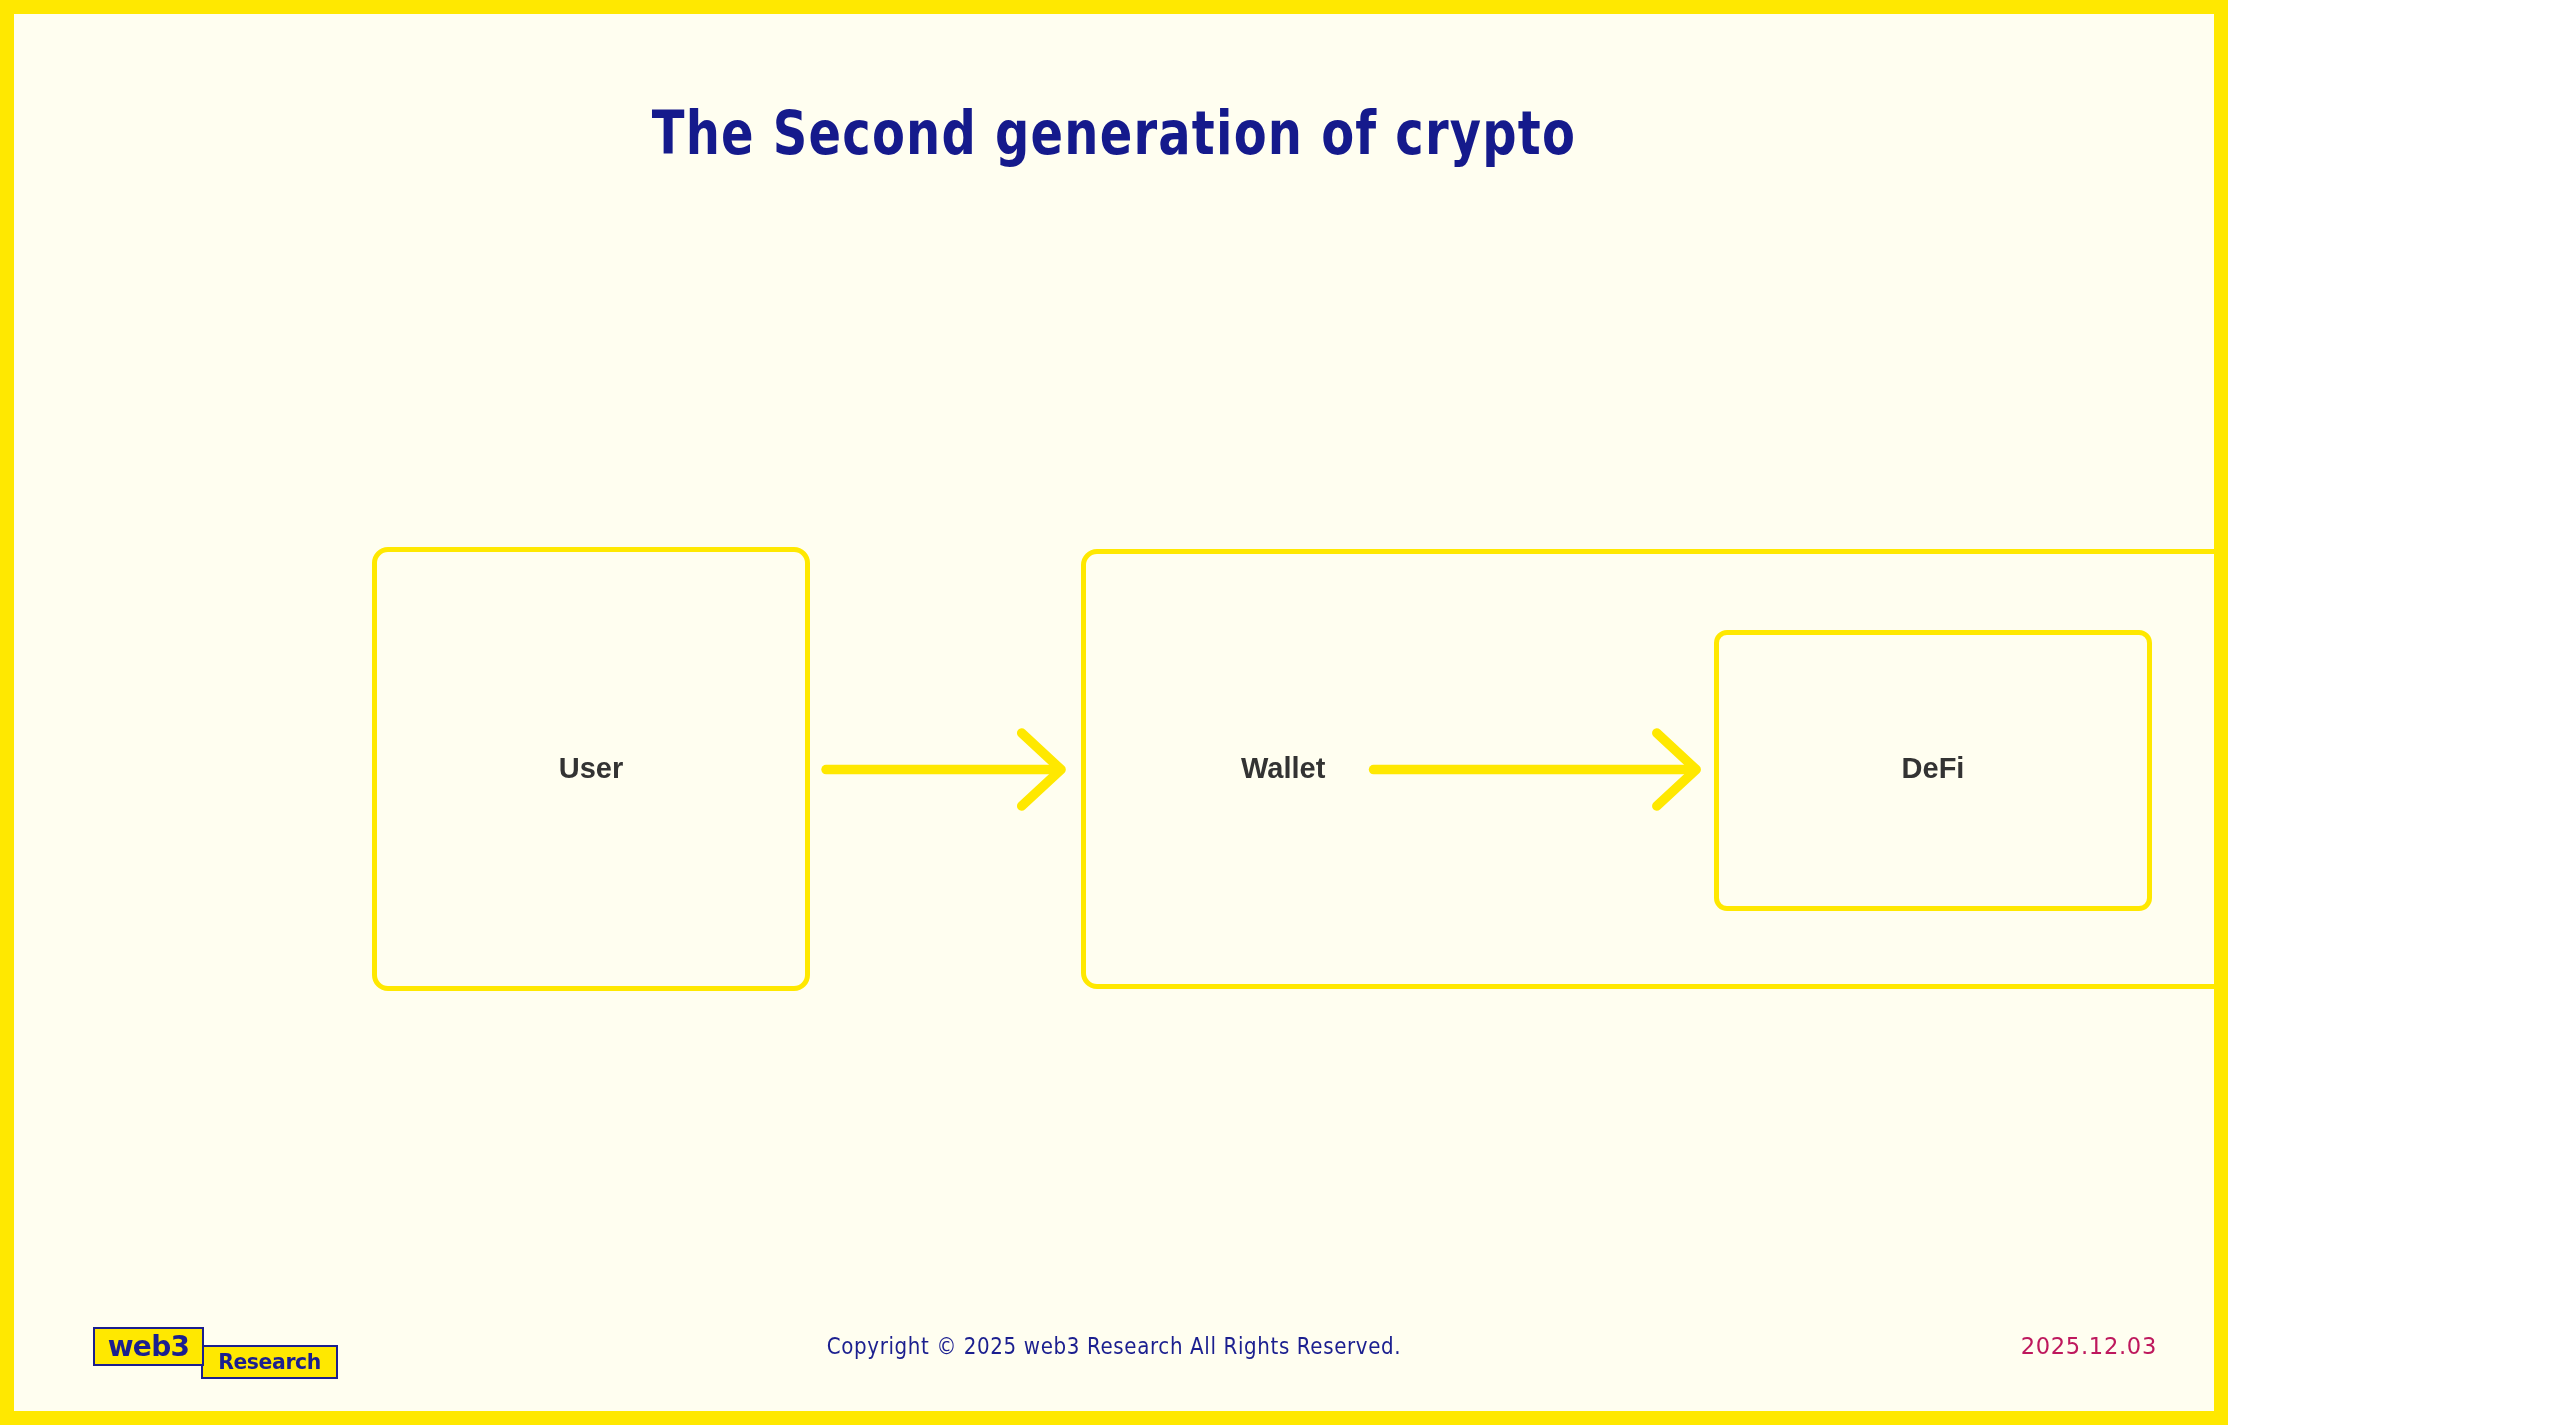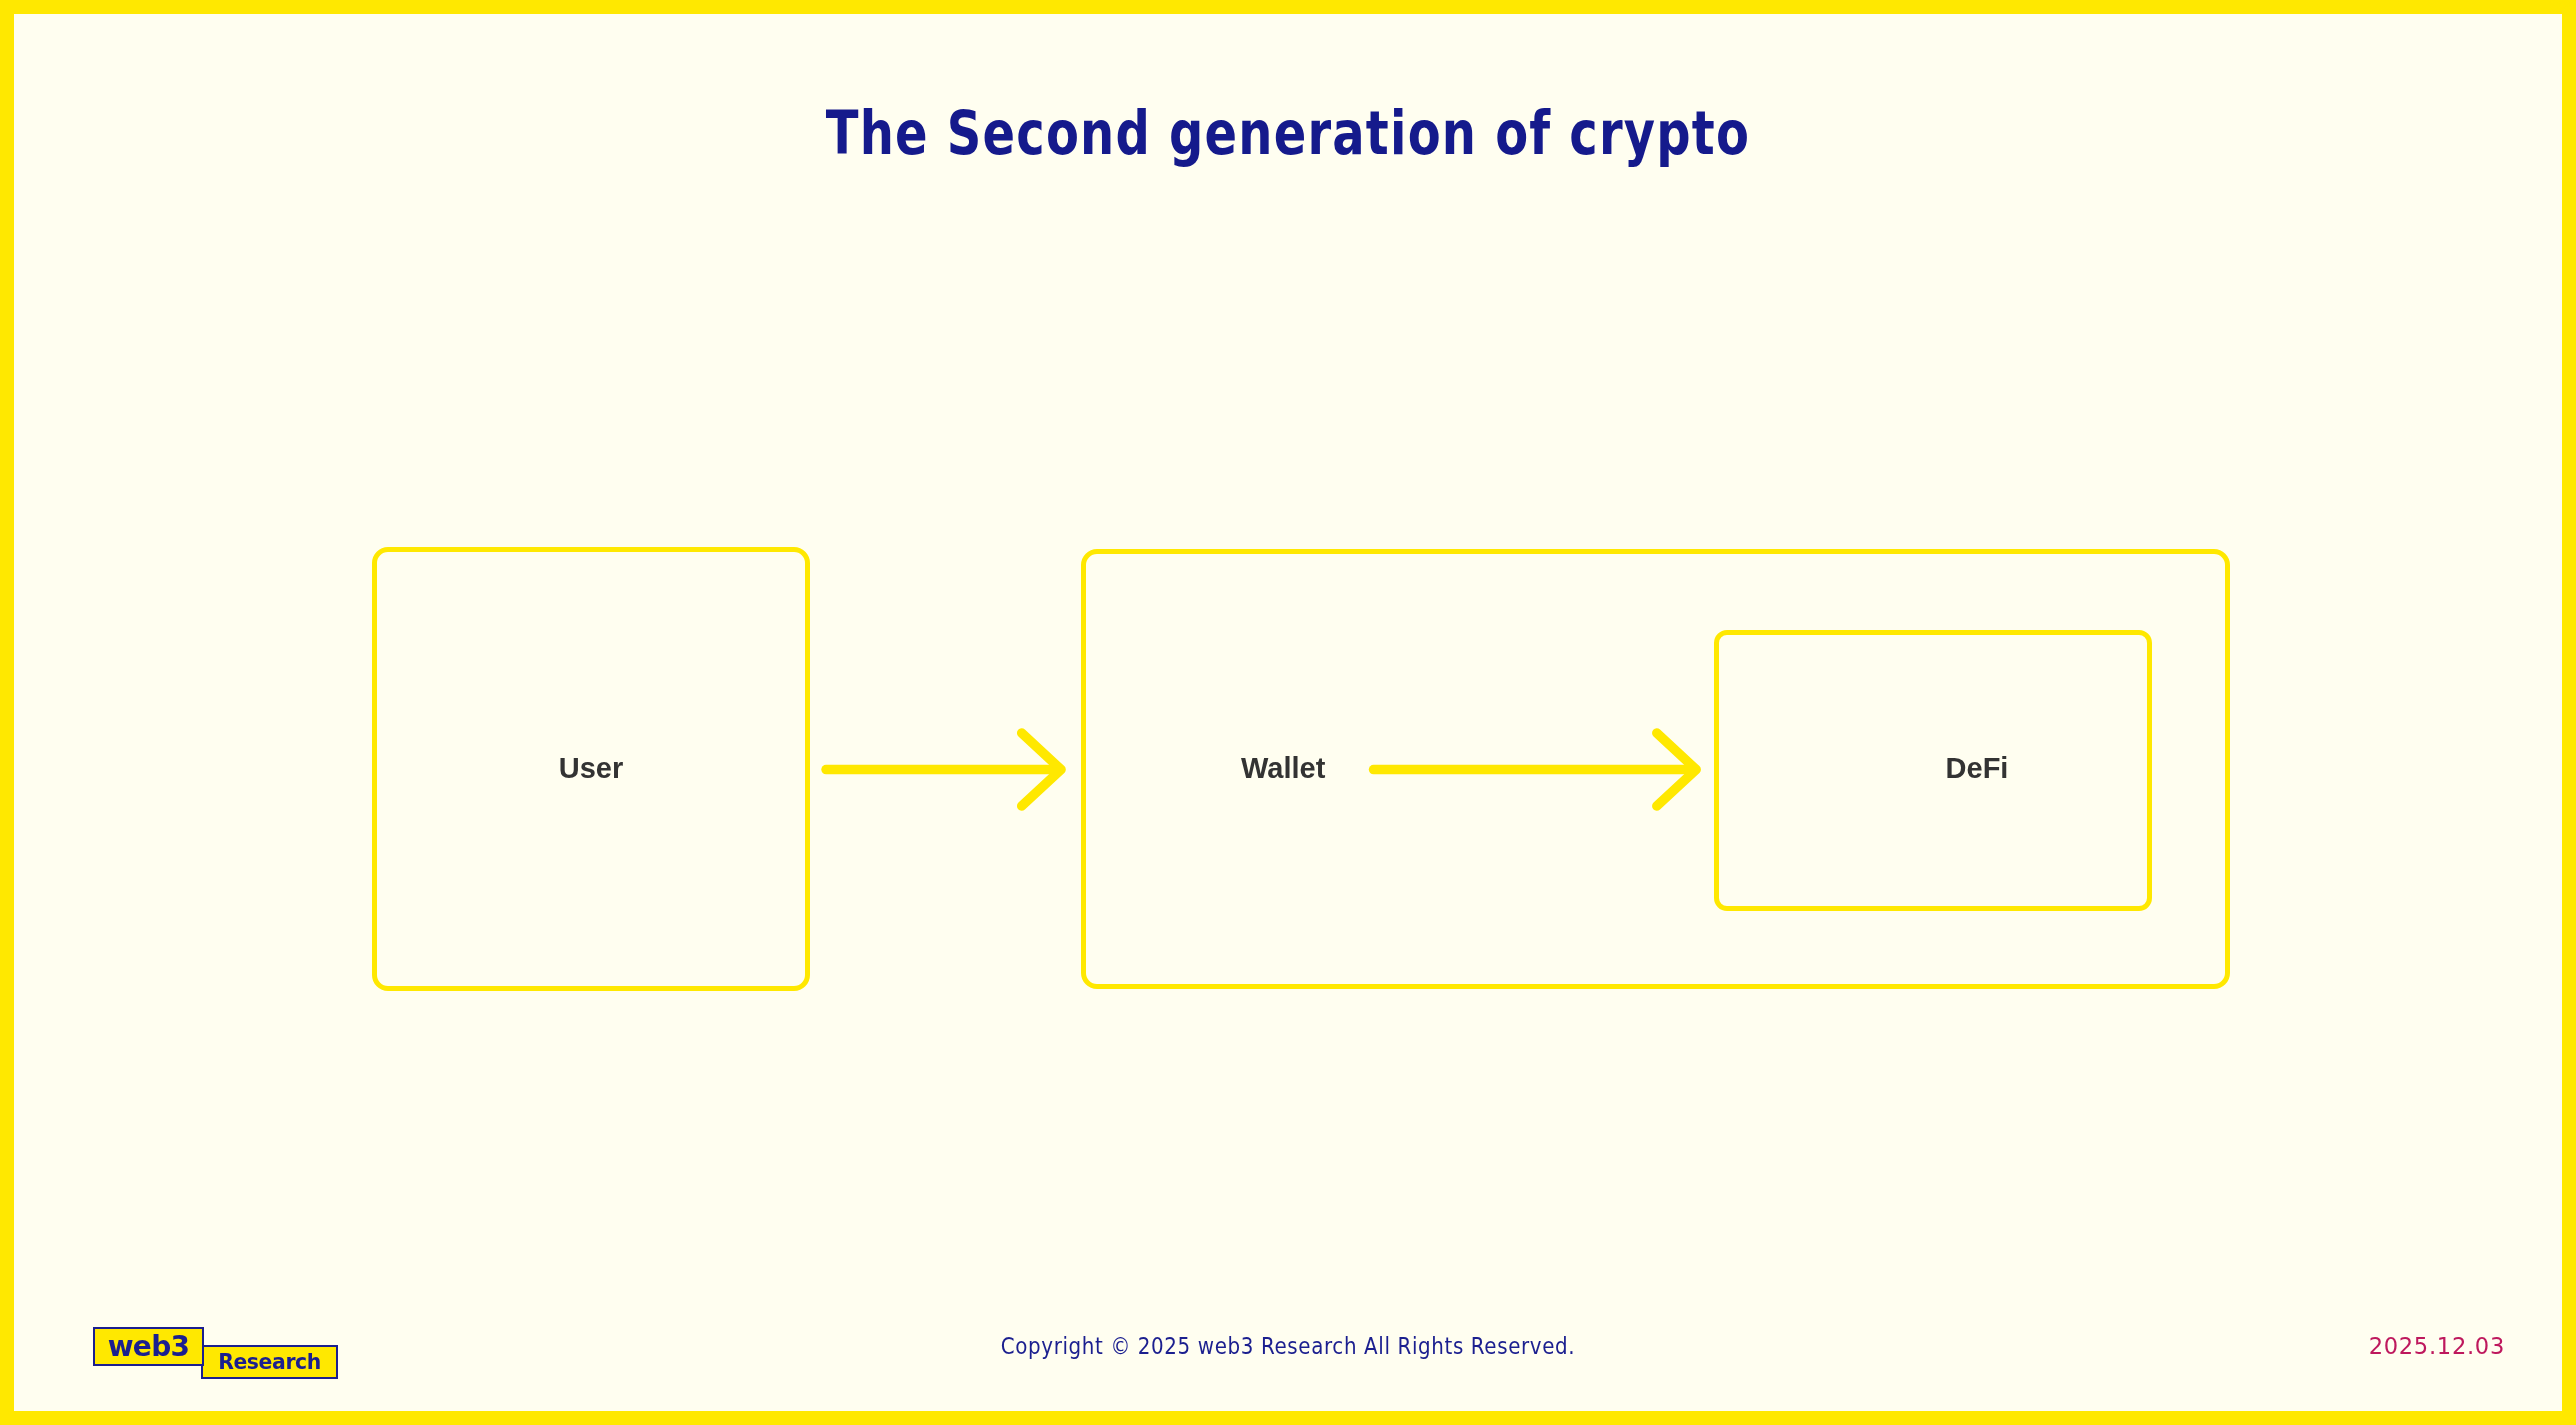--- a/index.html
+++ b/index.html
@@ -3,21 +3,21 @@
 <meta charset="utf-8">
 <style>
   html, body {
     margin: 0;
     padding: 0;
     background: #ffffff;
   }
 
   #slide {
     position: relative;
-    width: 2576px;
+    width: 2228px;
     height: 1425px;
     background: #FFFEF0;
     box-sizing: border-box;
     border: 14.6px solid #FFE800;
     overflow: hidden;
     font-family: "Liberation Sans", sans-serif;
   }
 
   
   #title {
@@ -90,21 +90,20 @@
     top: 740px;
     width: 438px;
     text-align: center;
   }
 
   #label-defi {
     left: 1700px;
     top: 740px;
     width: 438px;
     text-align: center;
-    padding-left: 44px;
   }
 
   #label-wallet {
     left: 1227px;
     top: 740px;
     text-align: right;
   }
 
   
   #arrows {

